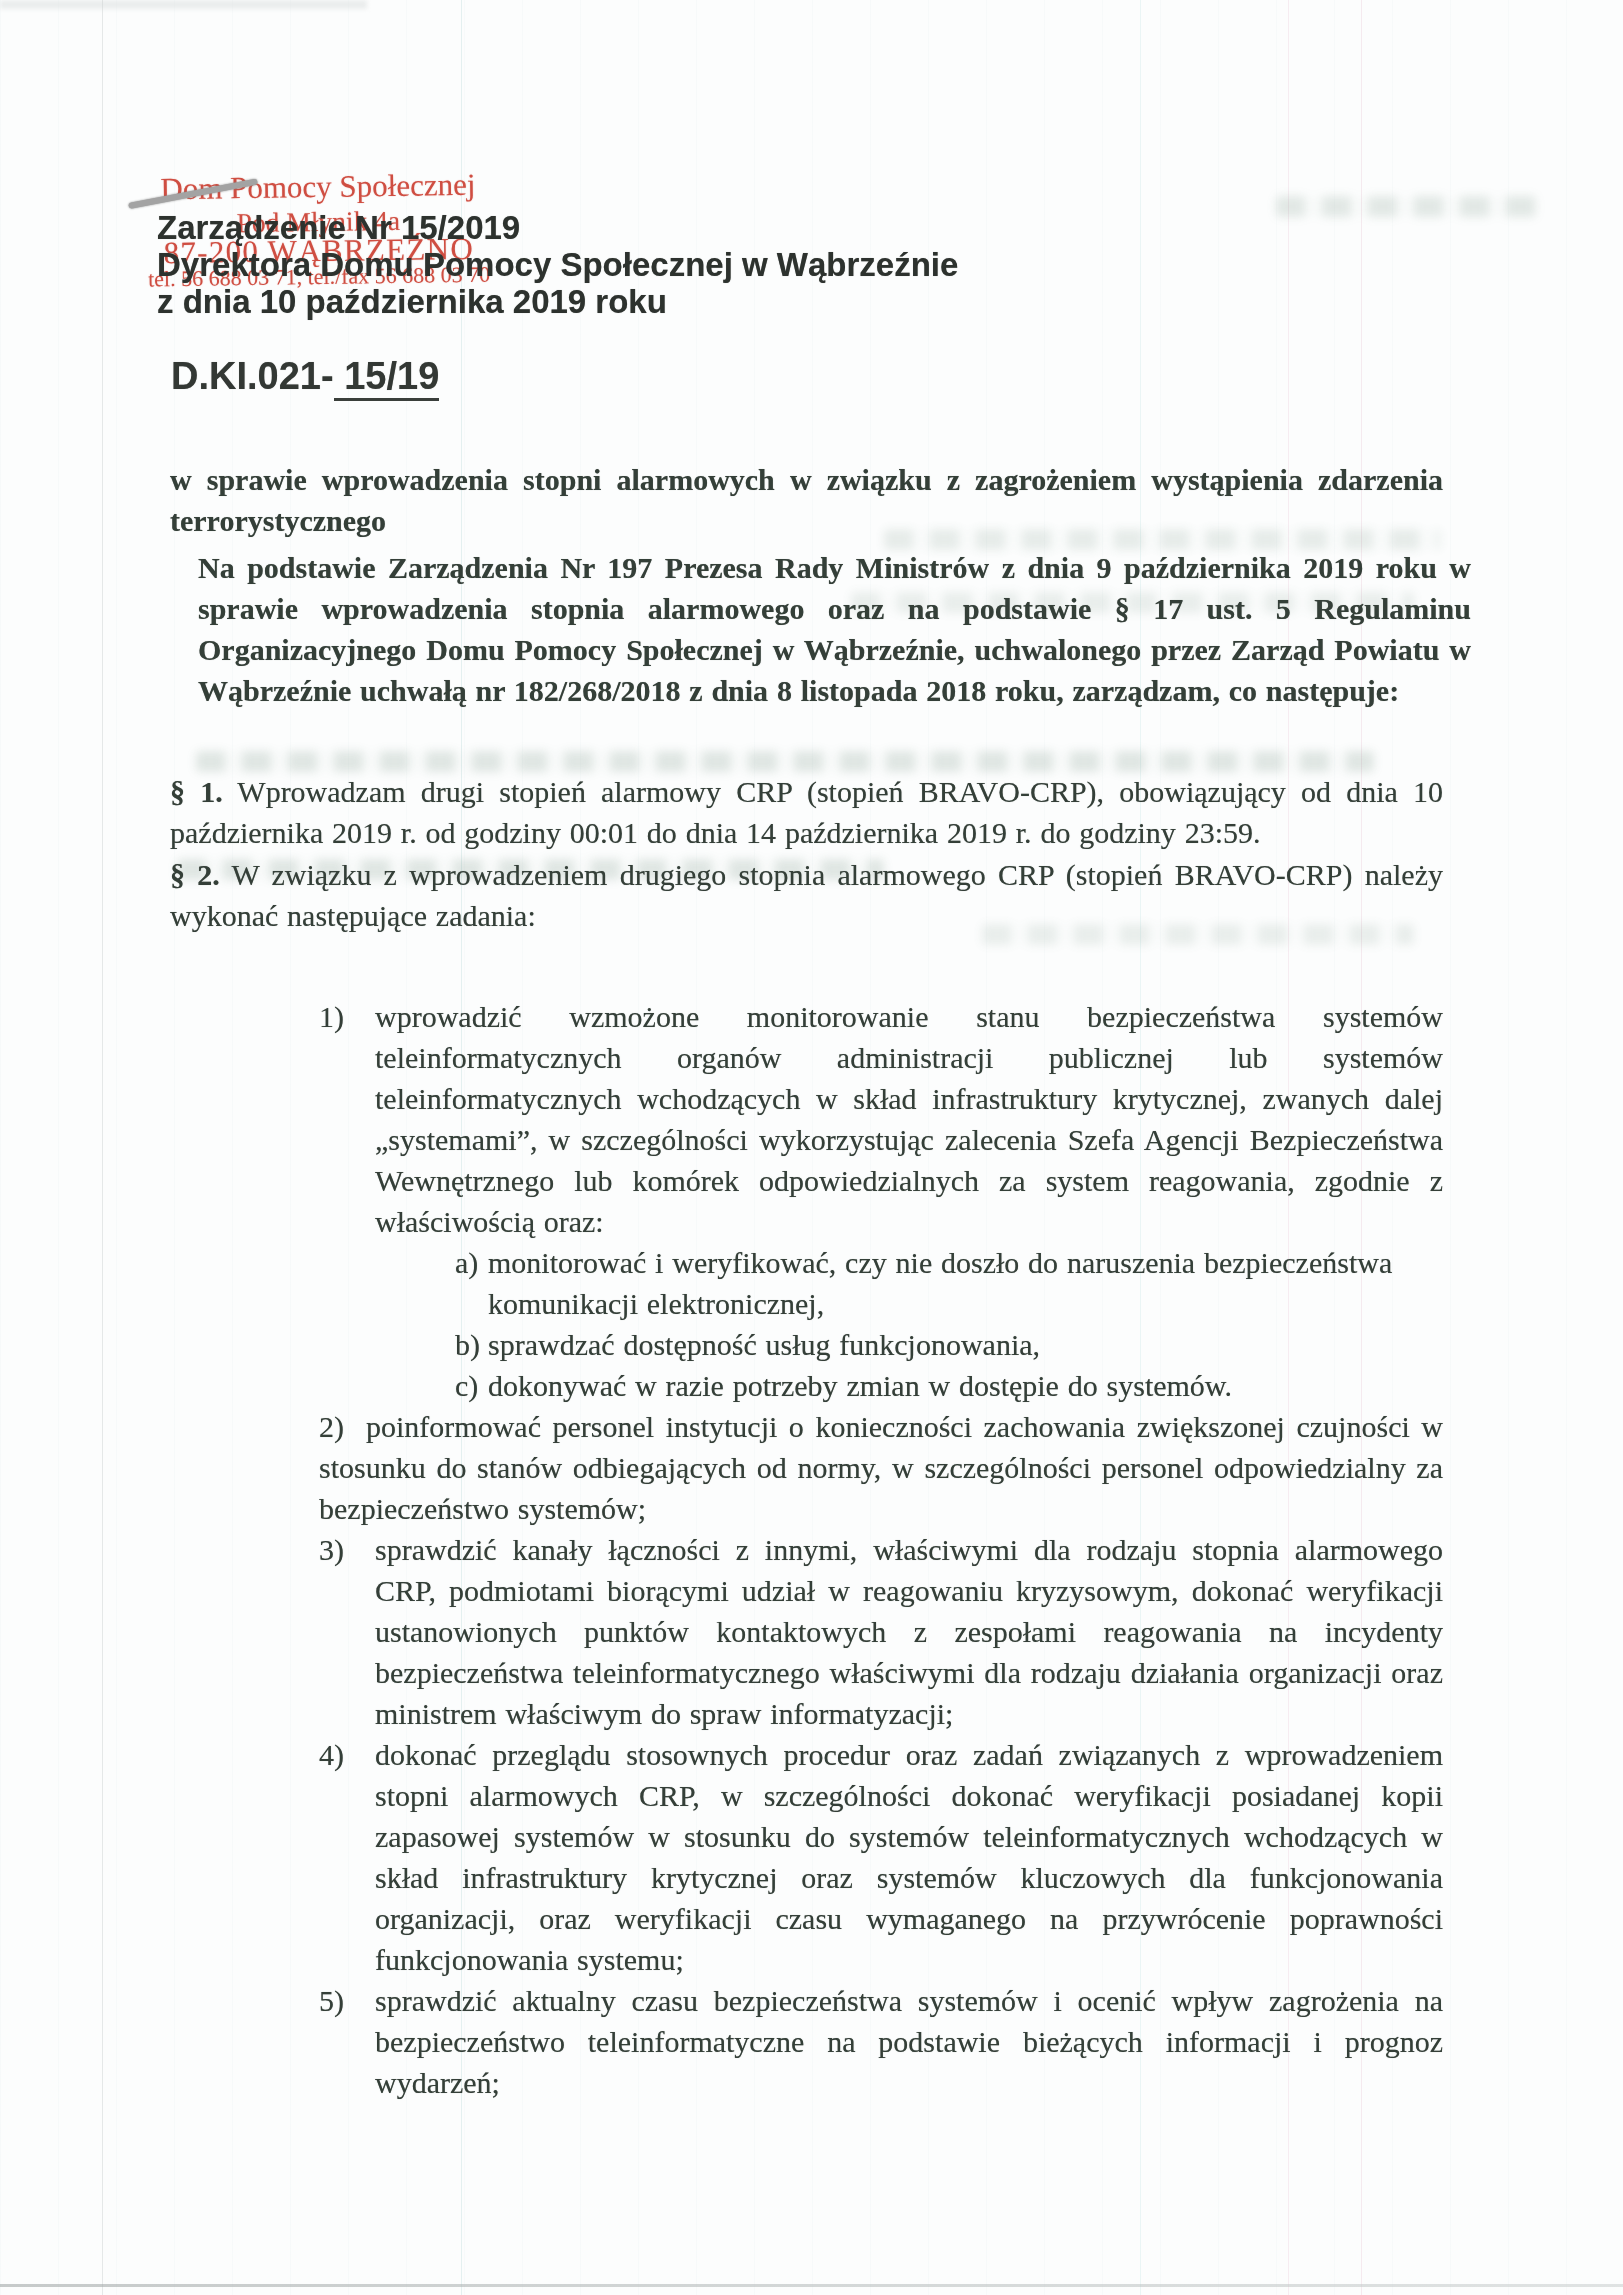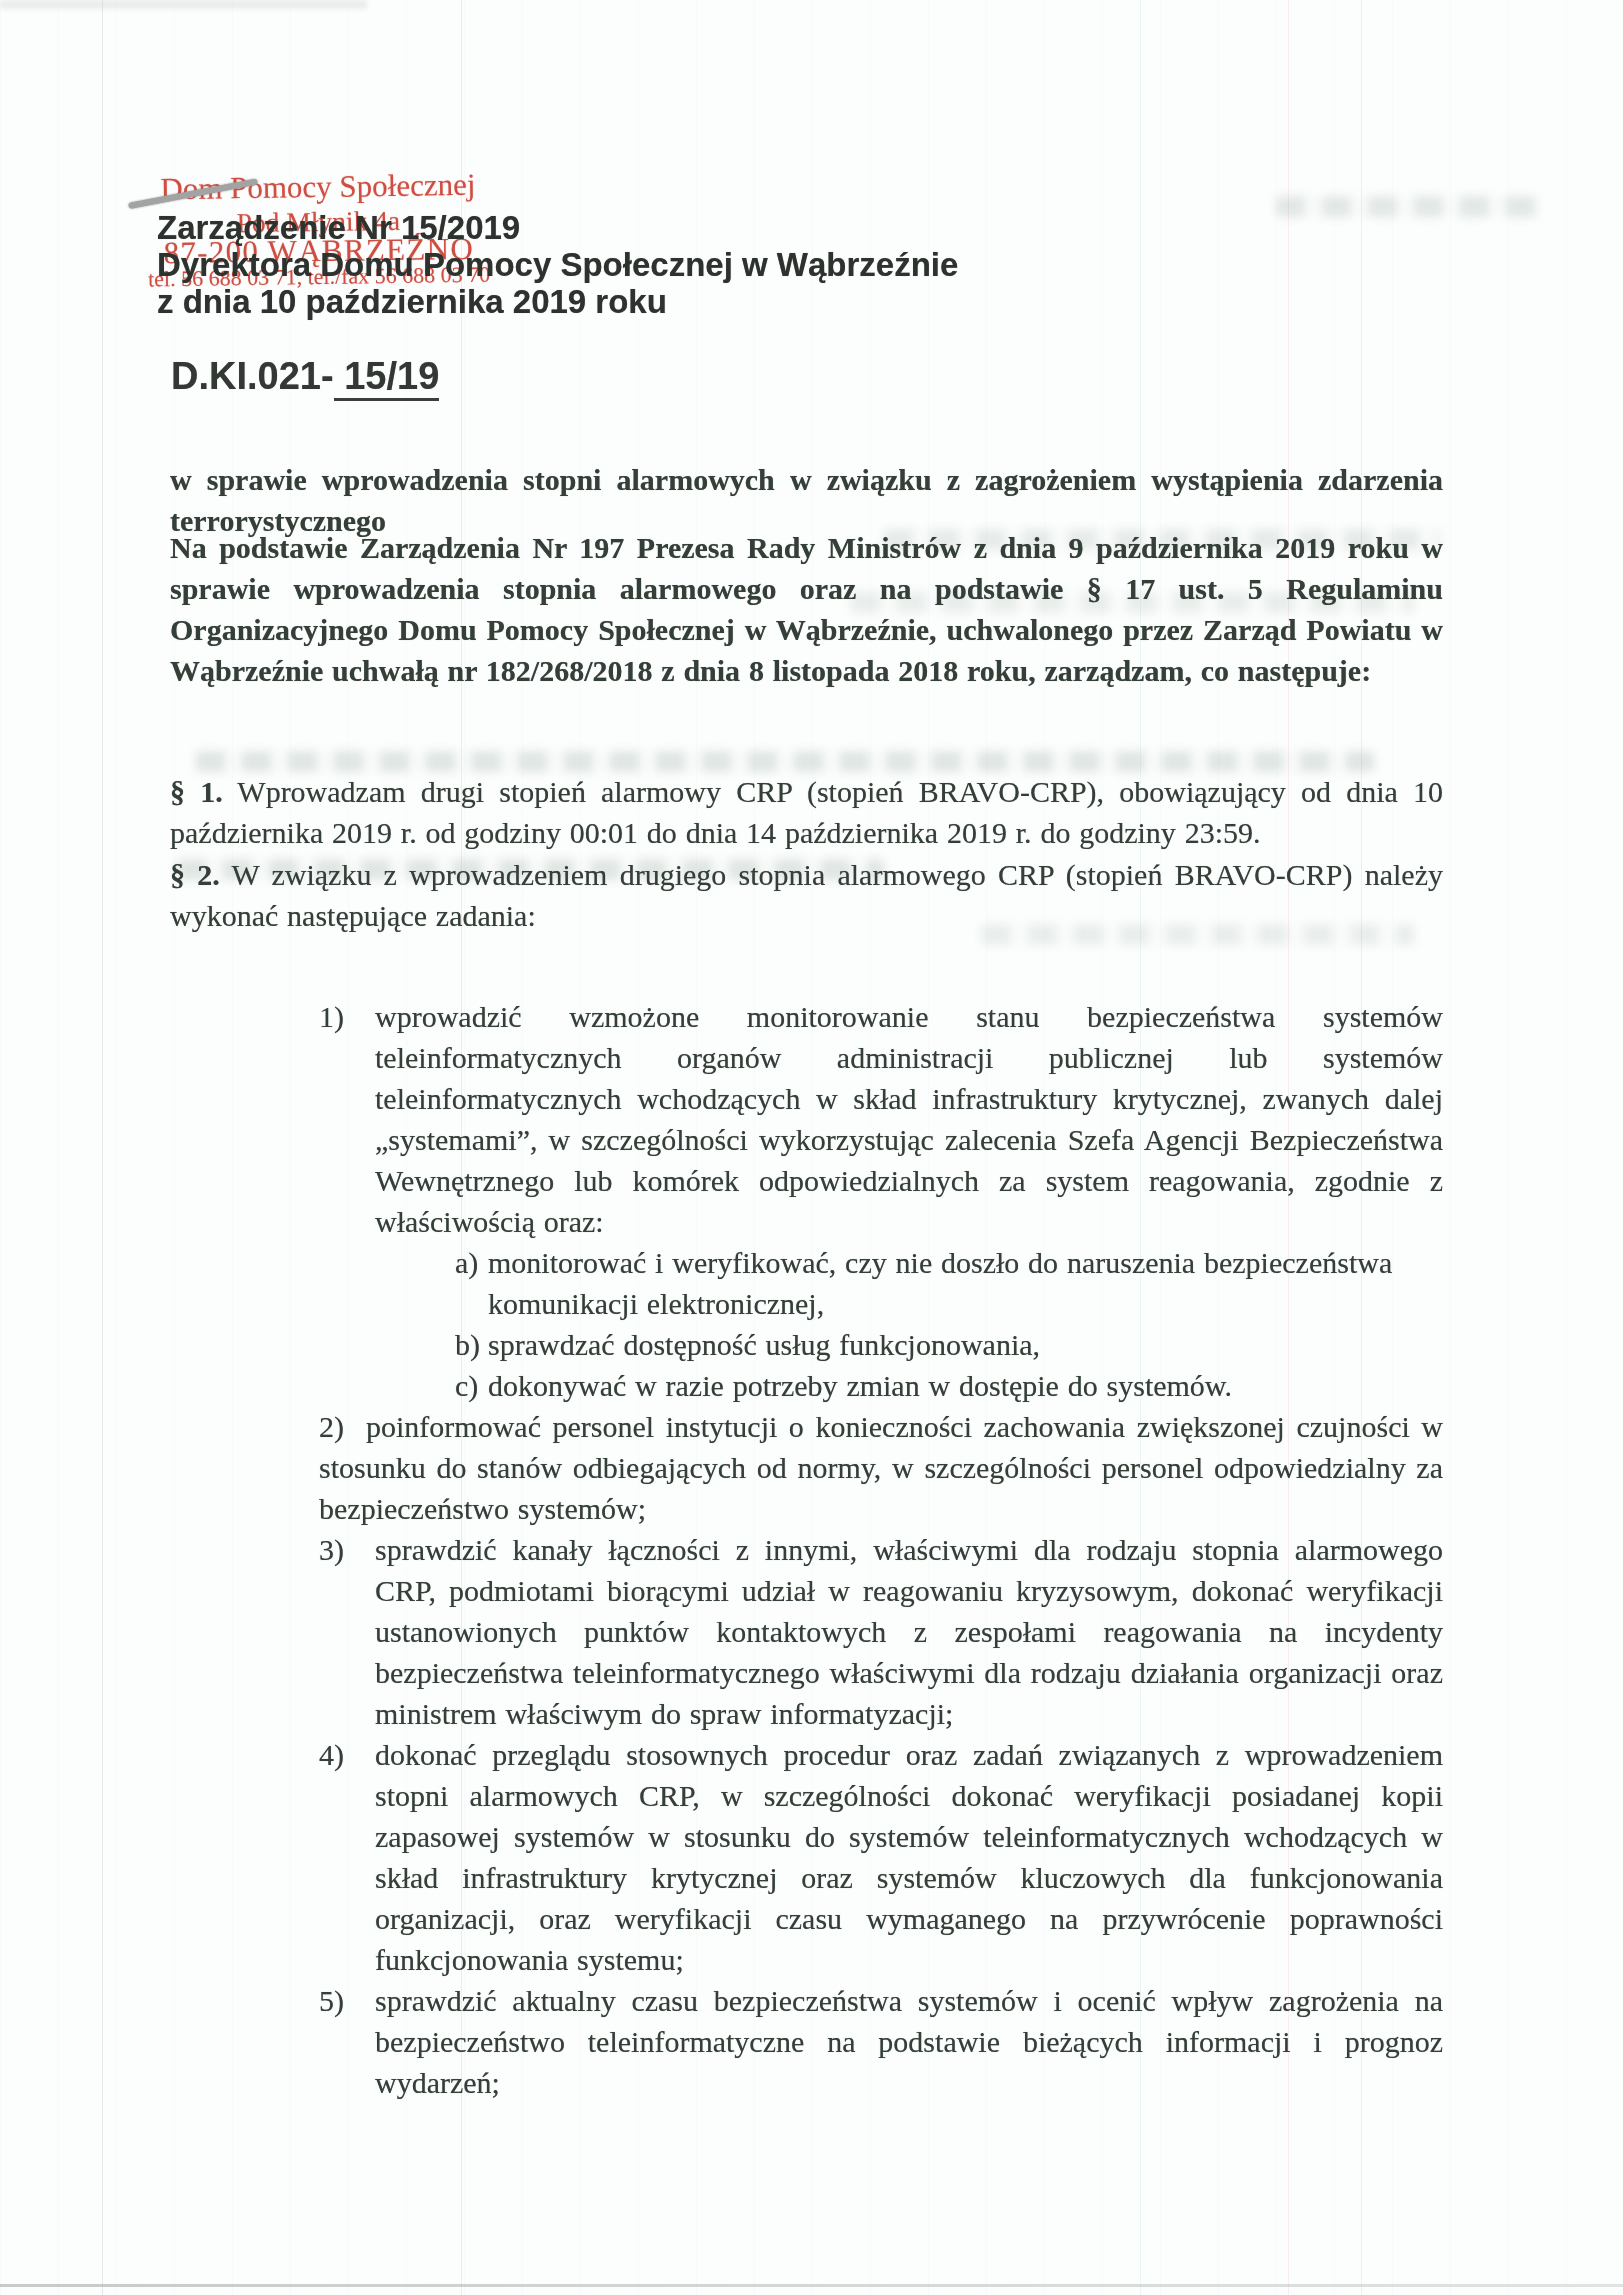--- a/index.html
+++ b/index.html
@@ -48,21 +48,21 @@
   .ref { position:absolute; left:171px; top:355px;
     font-family:"Liberation Sans", sans-serif; font-weight:700;
     font-size:38px; color:#333834; text-shadow:0 0 0.7px rgba(51,56,52,.5); }
   .ref .num { border-bottom:3.9px solid #3a3f3b; padding-bottom:0.7px; }
   
   .block { position:absolute; left:170px; width:1273px; font-size:30px; line-height:41px;
     color:#343f38; text-align:justify; word-spacing:1.3px;
     text-shadow:0 0 0.7px rgba(52,63,56,.55); }
   .bold { font-weight:700; }
   .subject { top:432px;margin-top:27px; }
-  .legal   { top:527px; }
+  .legal   { top:547px;margin-left:28px; }
   .sec1    { top:771px; }
   .sec2    { top:854px; }
   .seclabel { font-weight:700; }
   
   .tasks { position:absolute; left:319px; top:996px; width:1124px;
     font-size:30px; line-height:41px; color:#343f38; word-spacing:1.3px;
     text-shadow:0 0 0.7px rgba(52,63,56,.55); }
   .task { position:relative; padding-left:56px; text-align:justify; }
   .task .tmark { position:absolute; left:0; top:0; }
   .task-flush { padding-left:0; }

